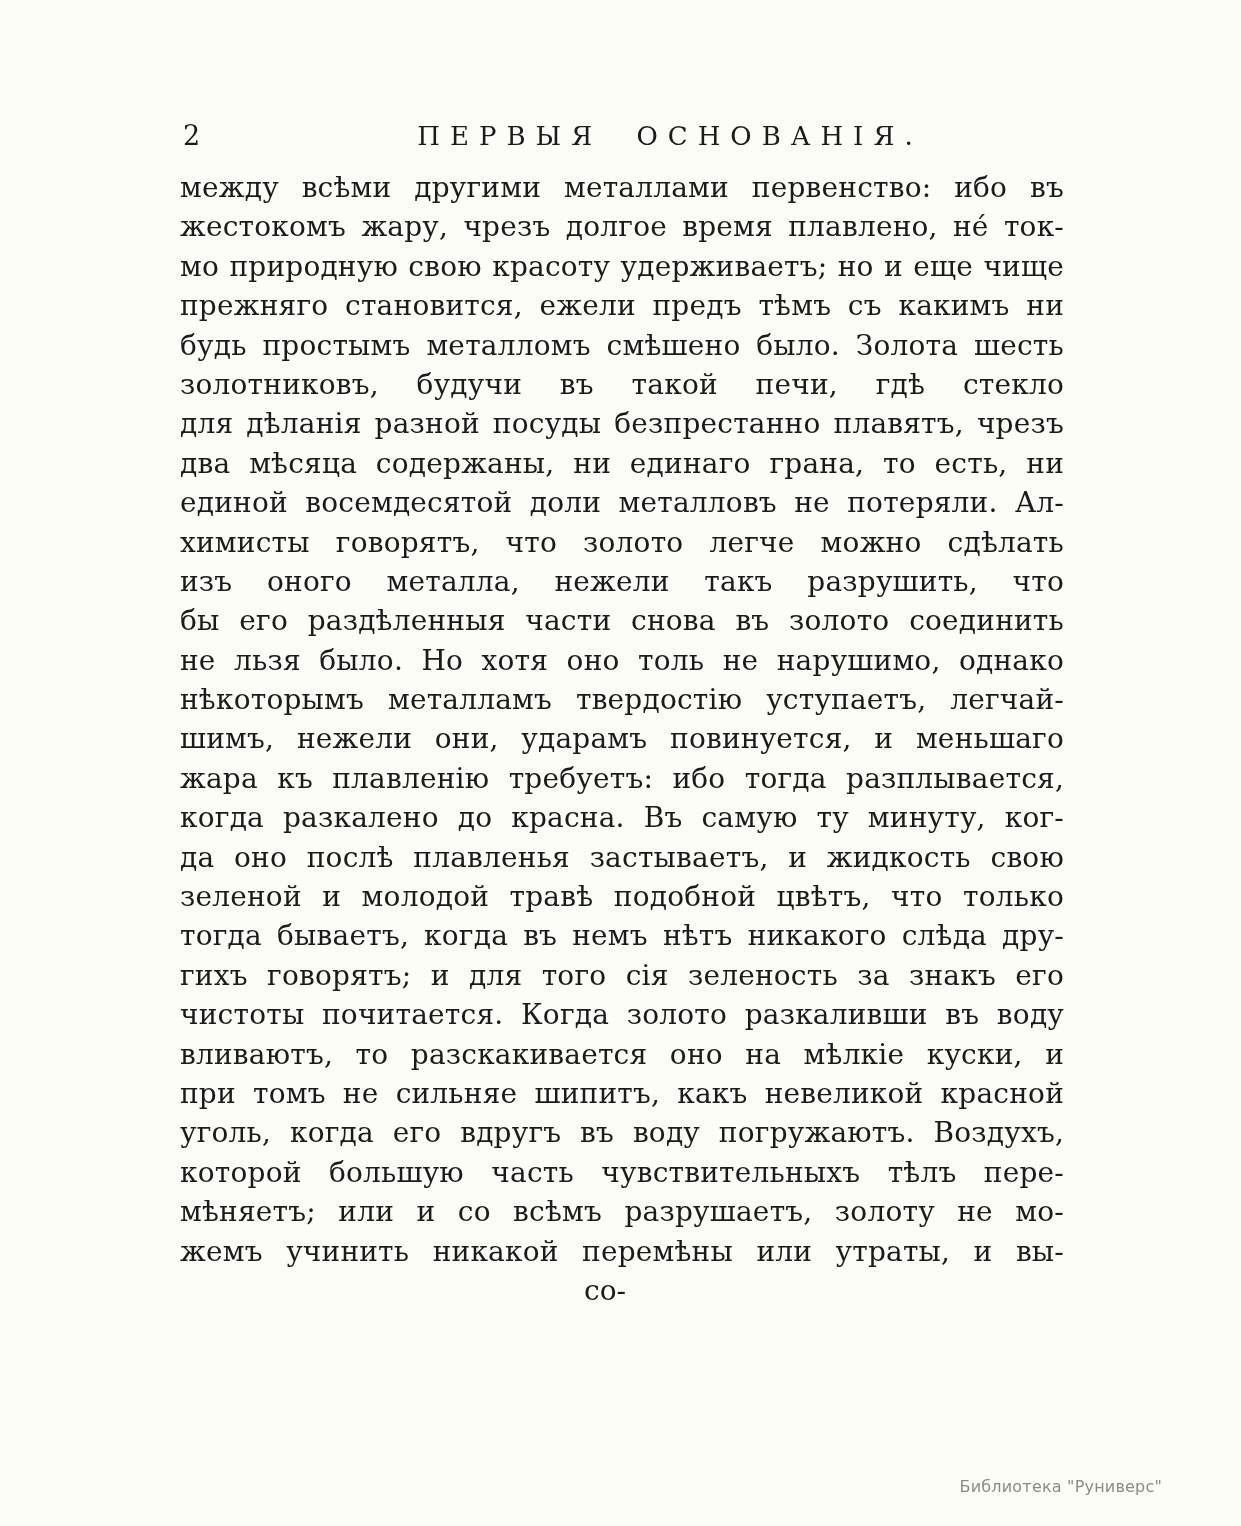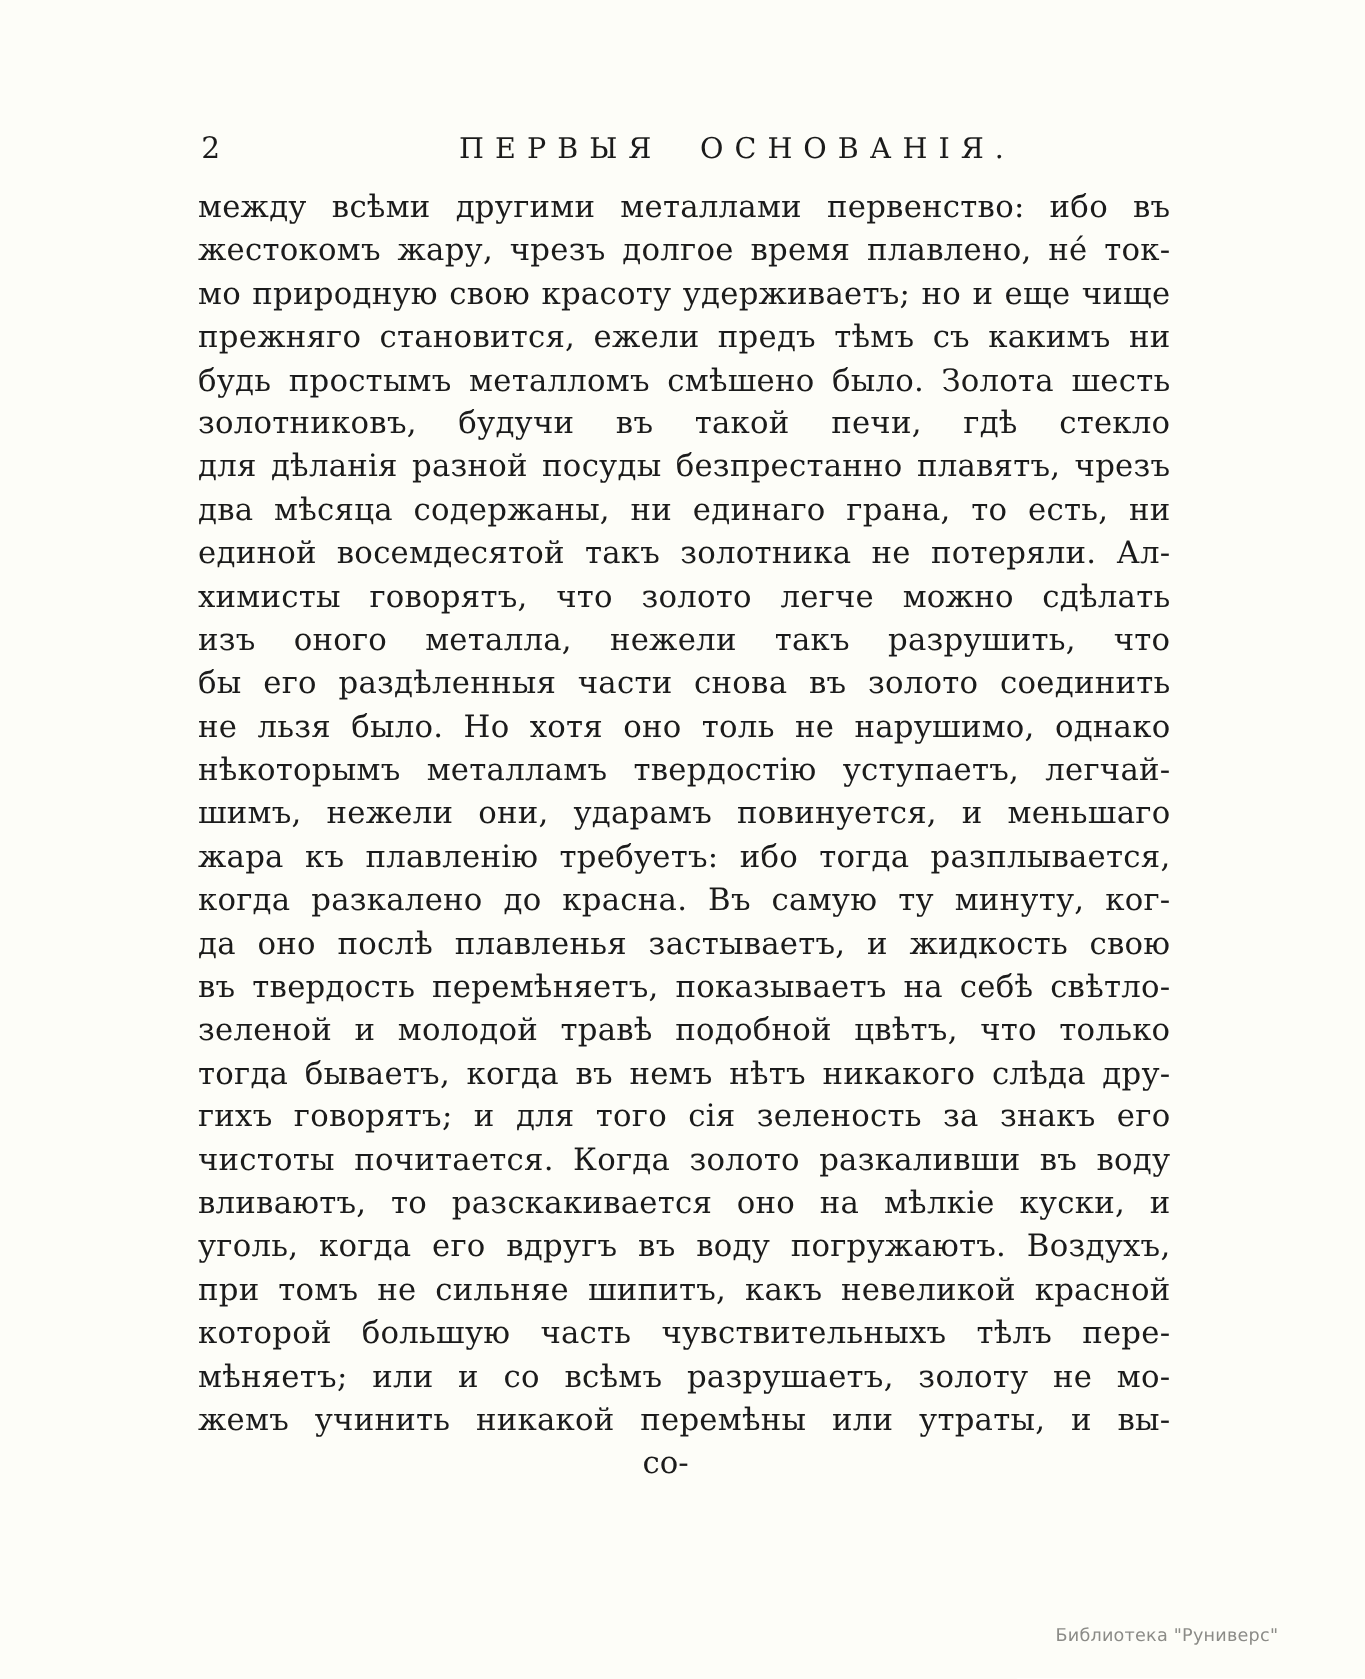--- a/index.html
+++ b/index.html
@@ -78,38 +78,37 @@
 
   <div class="body-text">
     <div class="tline">между всѣми другими металлами первенство: ибо въ</div>
     <div class="tline">жестокомъ жару, чрезъ долгое время плавлено, не́ ток-</div>
     <div class="tline">мо природную свою красоту удерживаетъ; но и еще чище</div>
     <div class="tline">прежняго становится, ежели предъ тѣмъ съ какимъ ни</div>
     <div class="tline">будь простымъ металломъ смѣшено было. Золота шесть</div>
     <div class="tline">золотниковъ, будучи въ такой печи, гдѣ стекло</div>
     <div class="tline">для дѣланія разной посуды безпрестанно плавятъ, чрезъ</div>
     <div class="tline">два мѣсяца содержаны, ни единаго грана, то есть, ни</div>
-    <div class="tline">единой восемдесятой такъ золотника не потеряли. Ал-</div>
+    <div class="tline">единой восемдесятой доли металловъ не потеряли. Ал-</div>
     <div class="tline">химисты говорятъ, что золото легче можно сдѣлать</div>
     <div class="tline">изъ оного металла, нежели такъ разрушить, что</div>
     <div class="tline">бы его раздѣленныя части снова въ золото соединить</div>
     <div class="tline">не льзя было. Но хотя оно толь не нарушимо, однако</div>
     <div class="tline">нѣкоторымъ металламъ твердостію уступаетъ, легчай-</div>
     <div class="tline">шимъ, нежели они, ударамъ повинуется, и меньшаго</div>
     <div class="tline">жара къ плавленію требуетъ: ибо тогда разплывается,</div>
     <div class="tline">когда разкалено до красна. Въ самую ту минуту, ког-</div>
     <div class="tline">да оно послѣ плавленья застываетъ, и жидкость свою</div>
-    <div class="tline">въ твердость перемѣняетъ, показываетъ на себѣ свѣтло-</div>
     <div class="tline">зеленой и молодой травѣ подобной цвѣтъ, что только</div>
     <div class="tline">тогда бываетъ, когда въ немъ нѣтъ никакого слѣда дру-</div>
     <div class="tline">гихъ говорятъ; и для того сія зеленость за знакъ его</div>
     <div class="tline">чистоты почитается. Когда золото разкаливши въ воду</div>
     <div class="tline">вливаютъ, то разскакивается оно на мѣлкіе куски, и</div>
+    <div class="tline">при томъ не сильняе шипитъ, какъ невеликой красной</div>
     <div class="tline">уголь, когда его вдругъ въ воду погружаютъ. Воздухъ,</div>
-    <div class="tline">при томъ не сильняе шипитъ, какъ невеликой красной</div>
     <div class="tline">которой большую часть чувствительныхъ тѣлъ пере-</div>
     <div class="tline">мѣняетъ; или и со всѣмъ разрушаетъ, золоту не мо-</div>
     <div class="tline">жемъ учинить никакой перемѣны или утраты, и вы-</div>
     <div class="catchword-row">
       <span>со-</span>
     </div>
   </div>
 
   <div class="watermark">Библиотека "Руниверс"</div>
 

